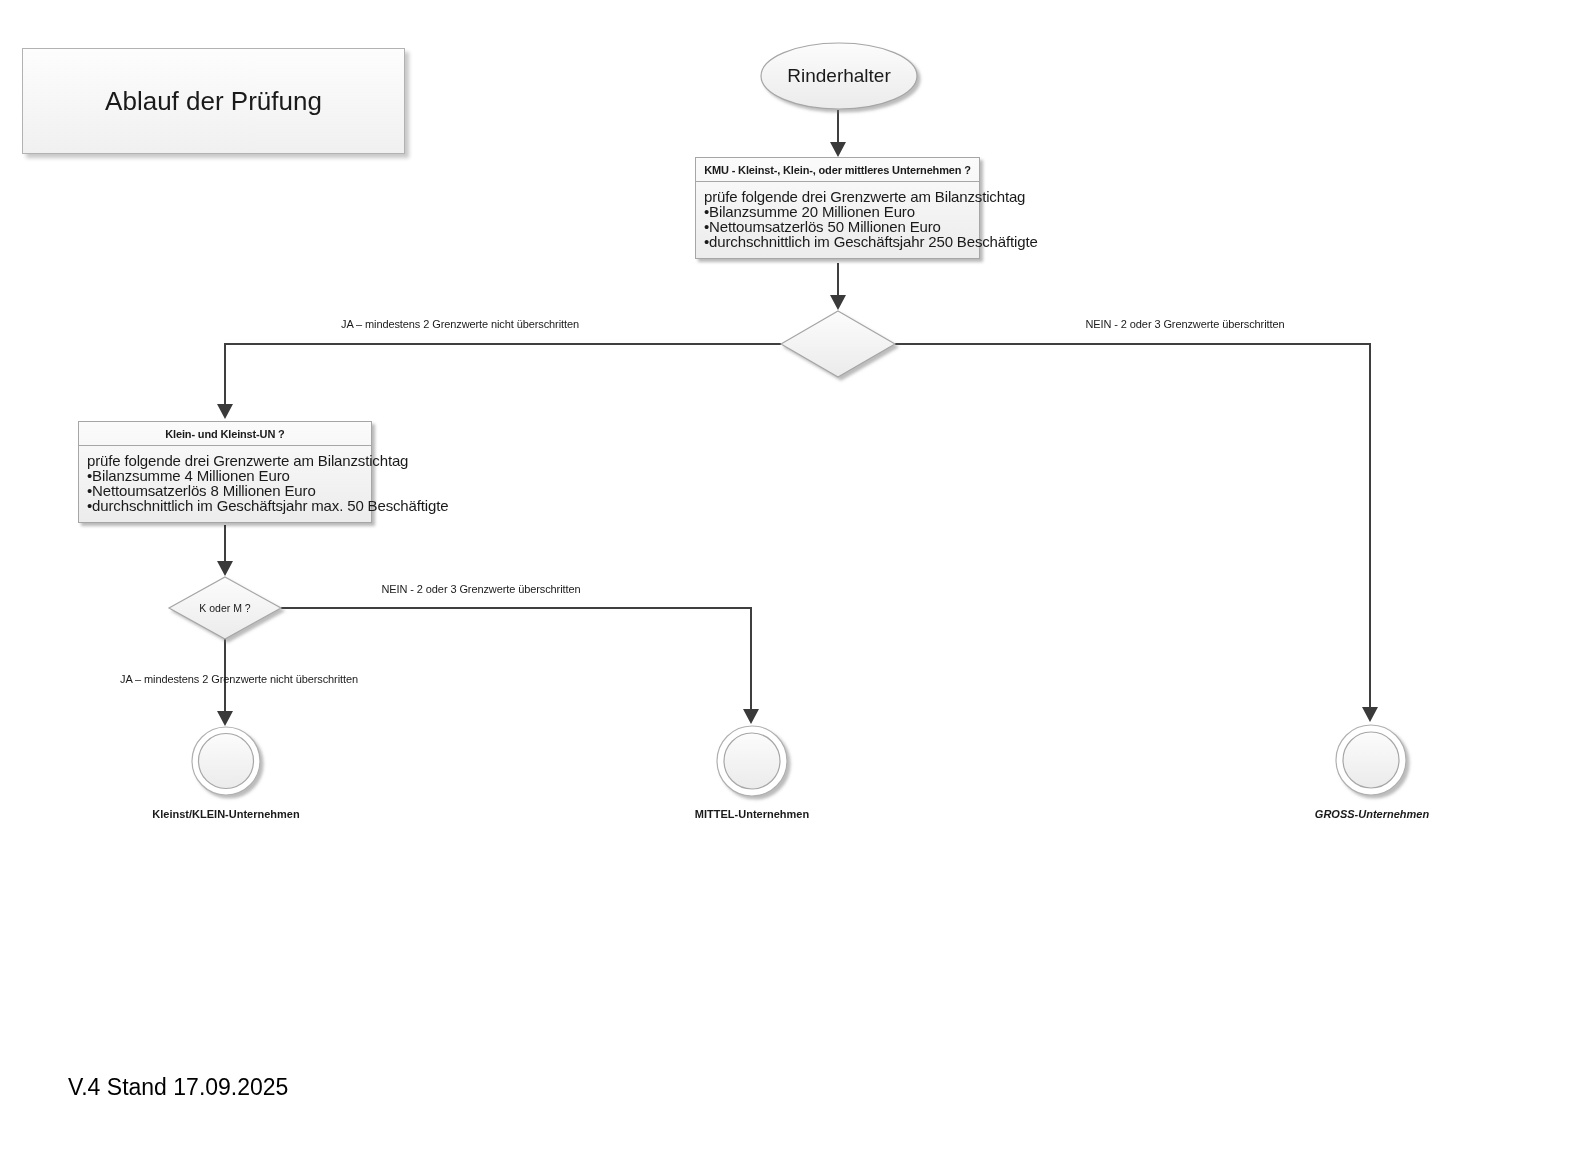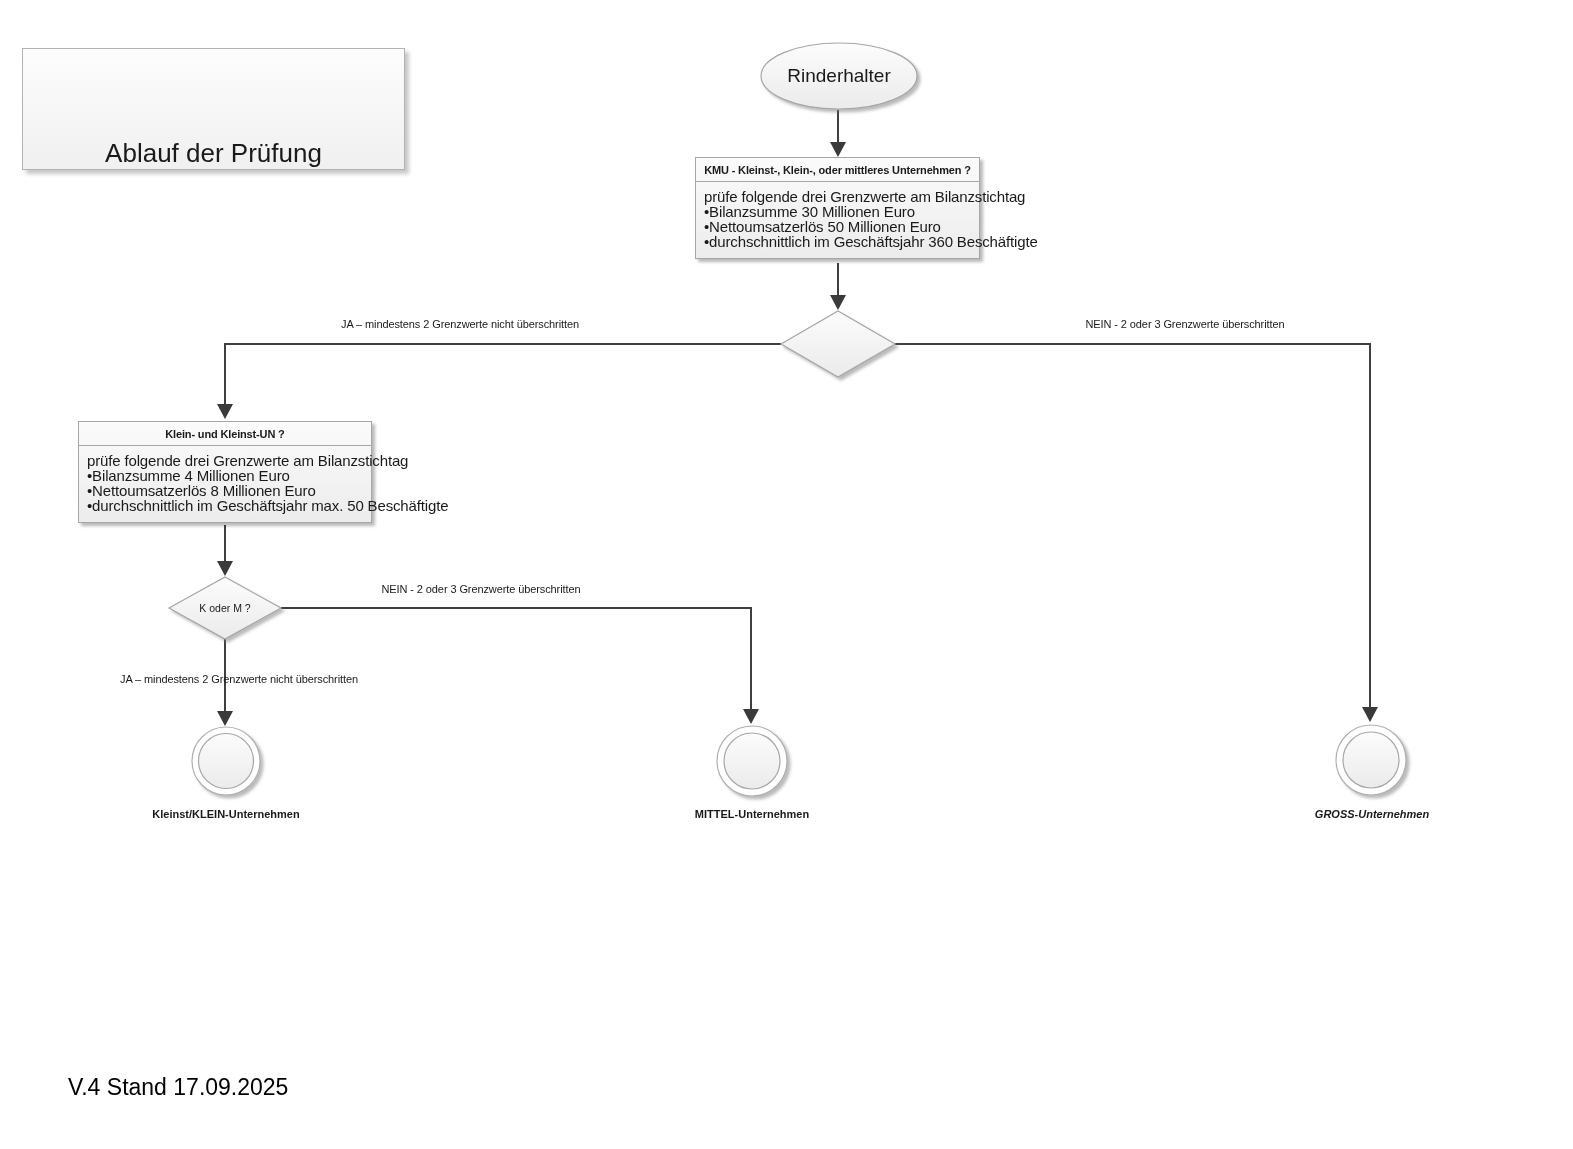--- a/index.html
+++ b/index.html
@@ -21,28 +21,28 @@
     left: 0; top: 0;
     width: 1573px;
     height: 1149px;
     pointer-events: none;
   }
   .abs { position: absolute; }
 
   
   .title-box {
     left: 22px; top: 48px;
-    width: 383px; height: 122px;
+    width: 383px; height: 106px;
     border: 1px solid #b2b2b2;
     background: linear-gradient(180deg, #fdfdfd 0%, #f0f0f0 100%);
     box-shadow: 4px 4px 4px rgba(0,0,0,0.22);
     display: flex;
     flex-direction: column;
     align-items: center;
-    justify-content: flex-end;
+    justify-content: center;
     text-align: center;
     font-size: 26px;
     line-height: 1.25;
     box-sizing: border-box;
   }
 
   
   .proc-box {
     border: 1px solid #a6a6a6;
     background: linear-gradient(180deg, #fbfbfb 0%, #ececec 100%);
@@ -170,23 +170,23 @@
   <div class="abs title-box">
     <span>Ablauf der Prüfung</span>
   </div>
 
   <div class="abs node-label" id="start-label">Rinderhalter</div>
 
   <div class="abs proc-box" id="kmu-box">
     <div class="box-header">KMU - Kleinst-, Klein-, oder mittleres Unternehmen ?</div>
     <div class="box-body">
       <div>prüfe folgende drei Grenzwerte am Bilanzstichtag</div>
-      <div class="bullet-line">Bilanzsumme 30 Millionen Euro</div>
+      <div class="bullet-line">Bilanzsumme 20 Millionen Euro</div>
       <div class="bullet-line">Nettoumsatzerlös 50 Millionen Euro</div>
-      <div class="bullet-line">durchschnittlich im Geschäftsjahr 360 Beschäftigte</div>
+      <div class="bullet-line">durchschnittlich im Geschäftsjahr 250 Beschäftigte</div>
     </div>
   </div>
 
   <div class="abs edge-label" id="edge-kmu-yes">JA – mindestens 2 Grenzwerte nicht überschritten</div>
   <div class="abs edge-label" id="edge-kmu-no">NEIN - 2 oder 3 Grenzwerte überschritten</div>
 
   <div class="abs proc-box" id="klein-box">
     <div class="box-header">Klein- und Kleinst-UN ?</div>
     <div class="box-body">
       <div>prüfe folgende drei Grenzwerte am Bilanzstichtag</div>

